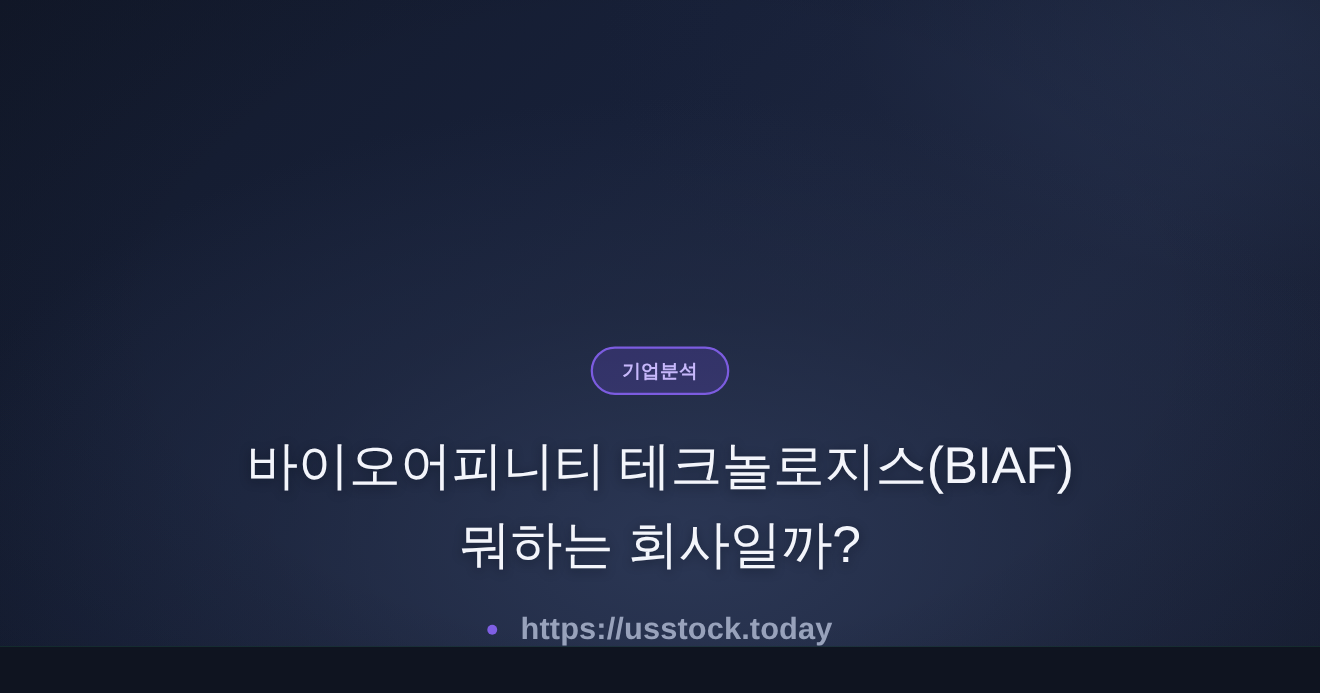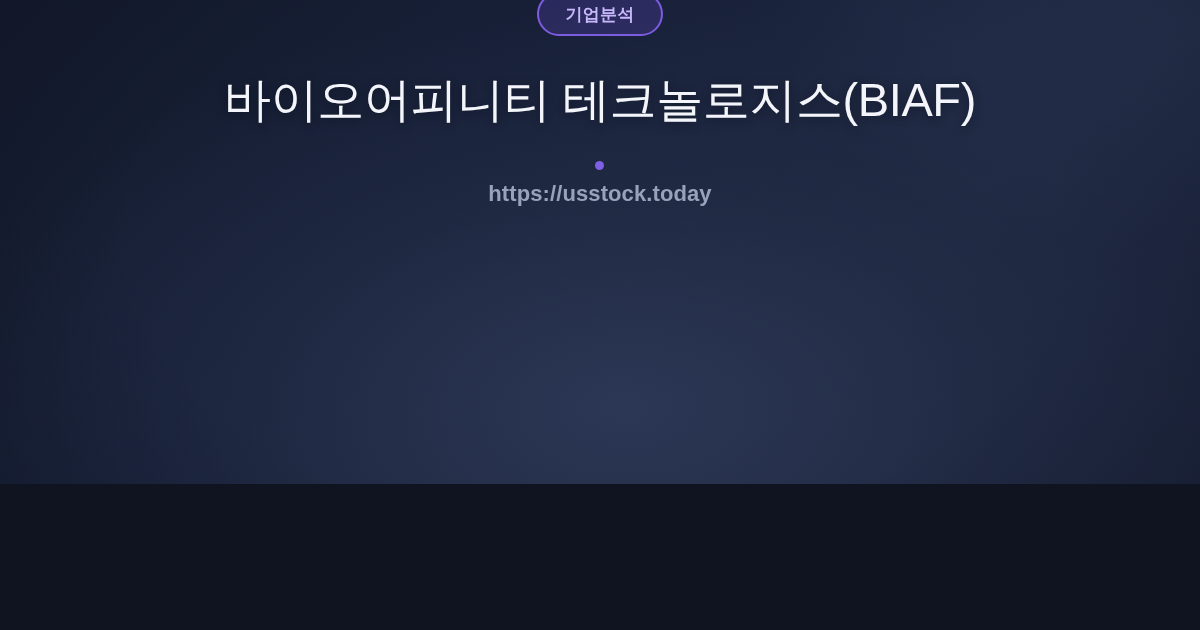--- a/index.html
+++ b/index.html
@@ -5,27 +5,27 @@
 <style>
   html, body {
     margin: 0;
     padding: 0;
     background: #0f1420;
   }
 
   #og-card {
     position: relative;
     width: 1200px;
-    height: 484px;
+    height: 588px;
     overflow: hidden;
     box-sizing: border-box;
     font-family: "Liberation Sans", "DejaVu Sans", sans-serif;
     background-color: #14532d;
     display: flex;
-    align-items: flex-start;
+    align-items: flex-end;
     justify-content: center;
   }
 
   
   .bg-base {
     position: absolute;
     inset: 0;
     background: linear-gradient(135deg, #131a2c 0%, #172038 38%, #1e2740 70%, #1a2239 100%);
   }
   .bg-glow-center {
@@ -96,27 +96,26 @@
   .title .line {
     display: block;
     white-space: nowrap;
   }
 
   
   .site-url {
     display: flex;
     align-items: center;
     justify-content: center;
-    gap: 11px;
+    gap: 21px;
     margin-top: 25px;
     color: #98a2bb;
-    font-size: 22px;
+    font-size: 28px;
     font-weight: bold;
     letter-spacing: 0.1px;
-    flex-direction: column;
   }
   .url-dot {
     width: 9px;
     height: 9px;
     border-radius: 50%;
     background: #7f5fe3;
     flex: 0 0 auto;
     display: block;
   }
 </style>
@@ -129,20 +128,21 @@
   <div class="bg-glow-topright"></div>
   <div class="bg-glow-center"></div>
   <div class="bg-vignette"></div>
 
   <div class="content">
 
     <div class="badge">기업분석</div>
 
     <h1 class="title">
       <span class="line">바이오어피니티 테크놀로지스(BIAF)</span>
+      <span class="line">뭐하는 회사일까?</span>
     </h1>
 
     <div class="site-url">
       <span class="url-dot"></span>
       <span>https://usstock.today</span>
     </div>
 
   </div>
 </div>
 

